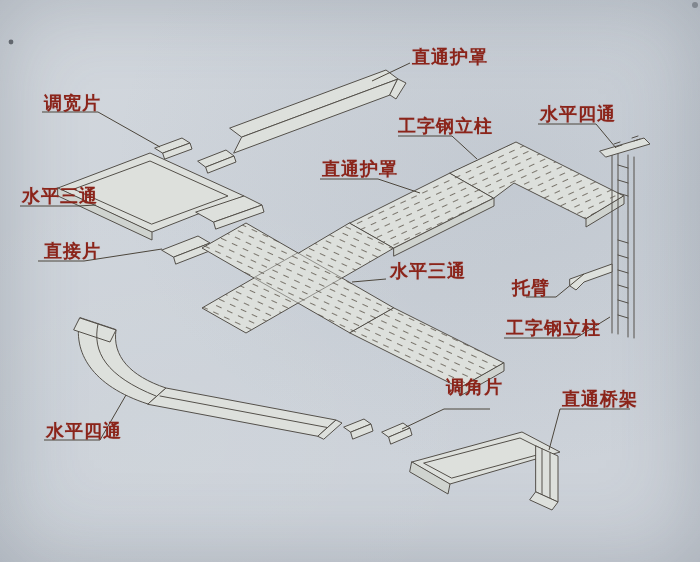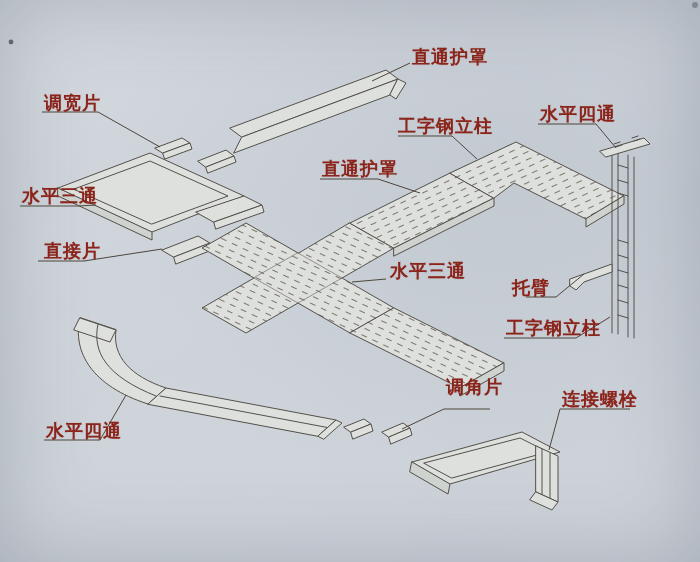--- a/index.html
+++ b/index.html
@@ -158,16 +158,16 @@
   <div class="lbl" style="left:44px;top:96px">调宽片</div>
   <div class="lbl" style="left:398px;top:119px">工字钢立柱</div>
   <div class="lbl" style="left:540px;top:107px">水平四通</div>
   <div class="lbl" style="left:322px;top:162px">直通护罩</div>
   <div class="lbl" style="left:22px;top:189px">水平三通</div>
   <div class="lbl" style="left:44px;top:244px">直接片</div>
   <div class="lbl" style="left:390px;top:264px">水平三通</div>
   <div class="lbl" style="left:512px;top:281px">托臂</div>
   <div class="lbl" style="left:506px;top:321px">工字钢立柱</div>
   <div class="lbl" style="left:446px;top:380px">调角片</div>
-  <div class="lbl" style="left:562px;top:392px">连接螺栓</div>
+  <div class="lbl" style="left:562px;top:392px">直通桥架</div>
   <div class="lbl" style="left:46px;top:424px">水平四通</div>
 
 </div>
 
 </body></html>

